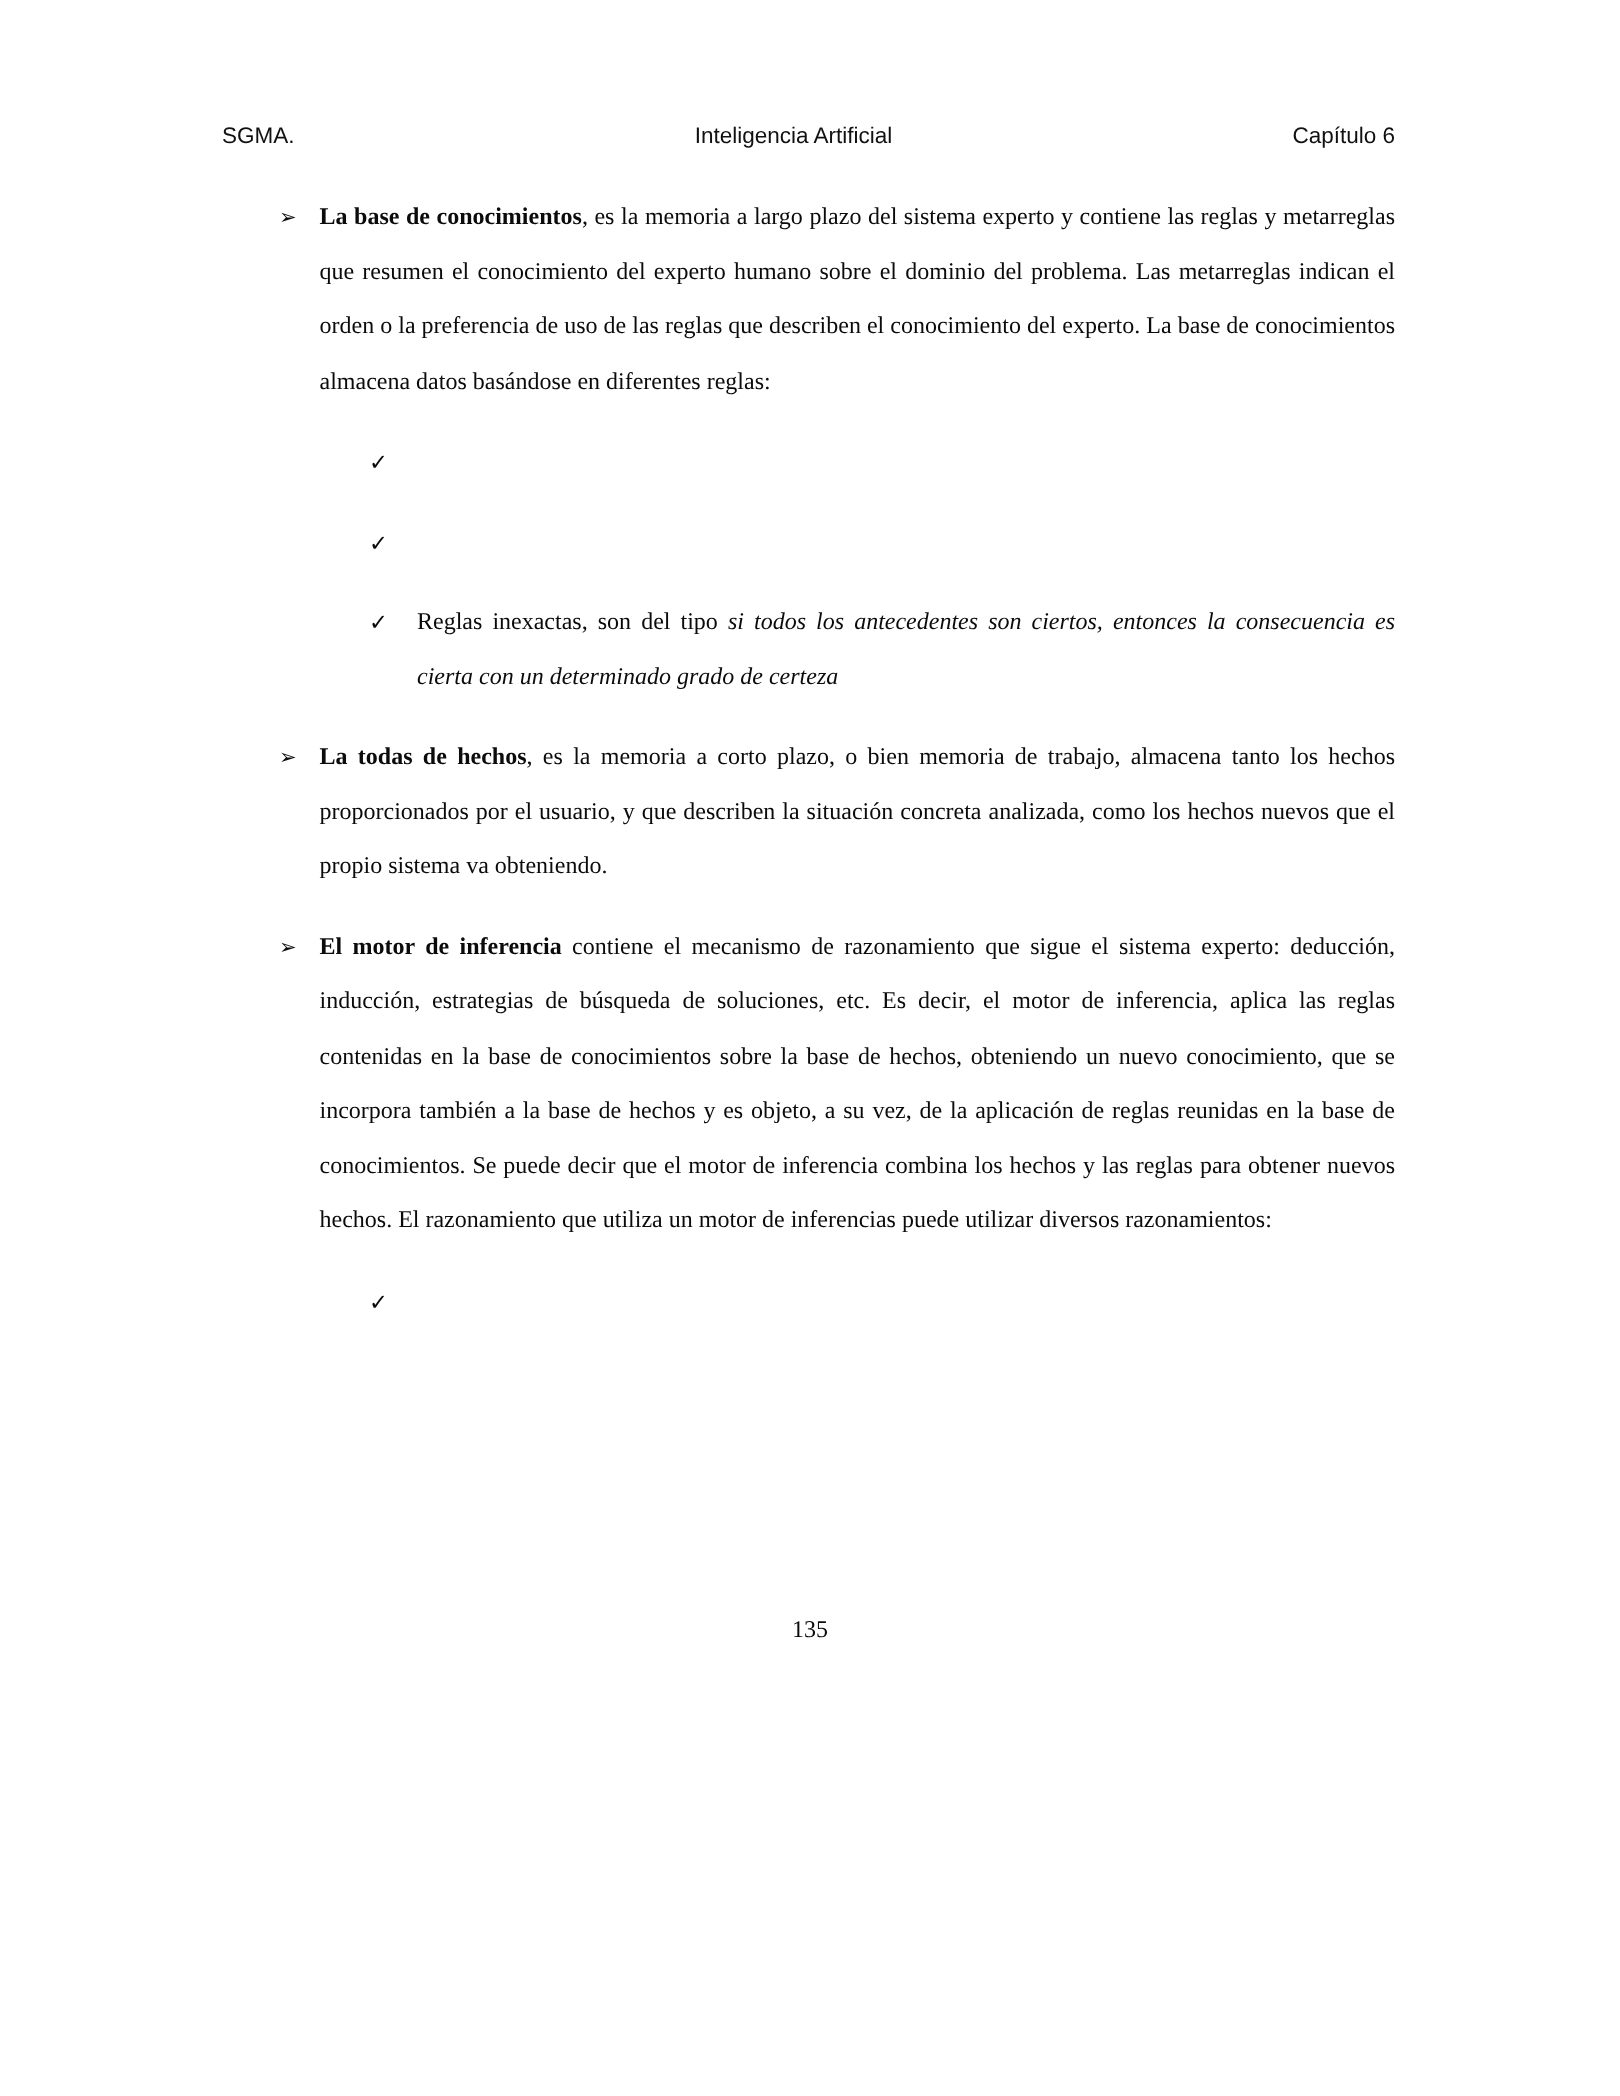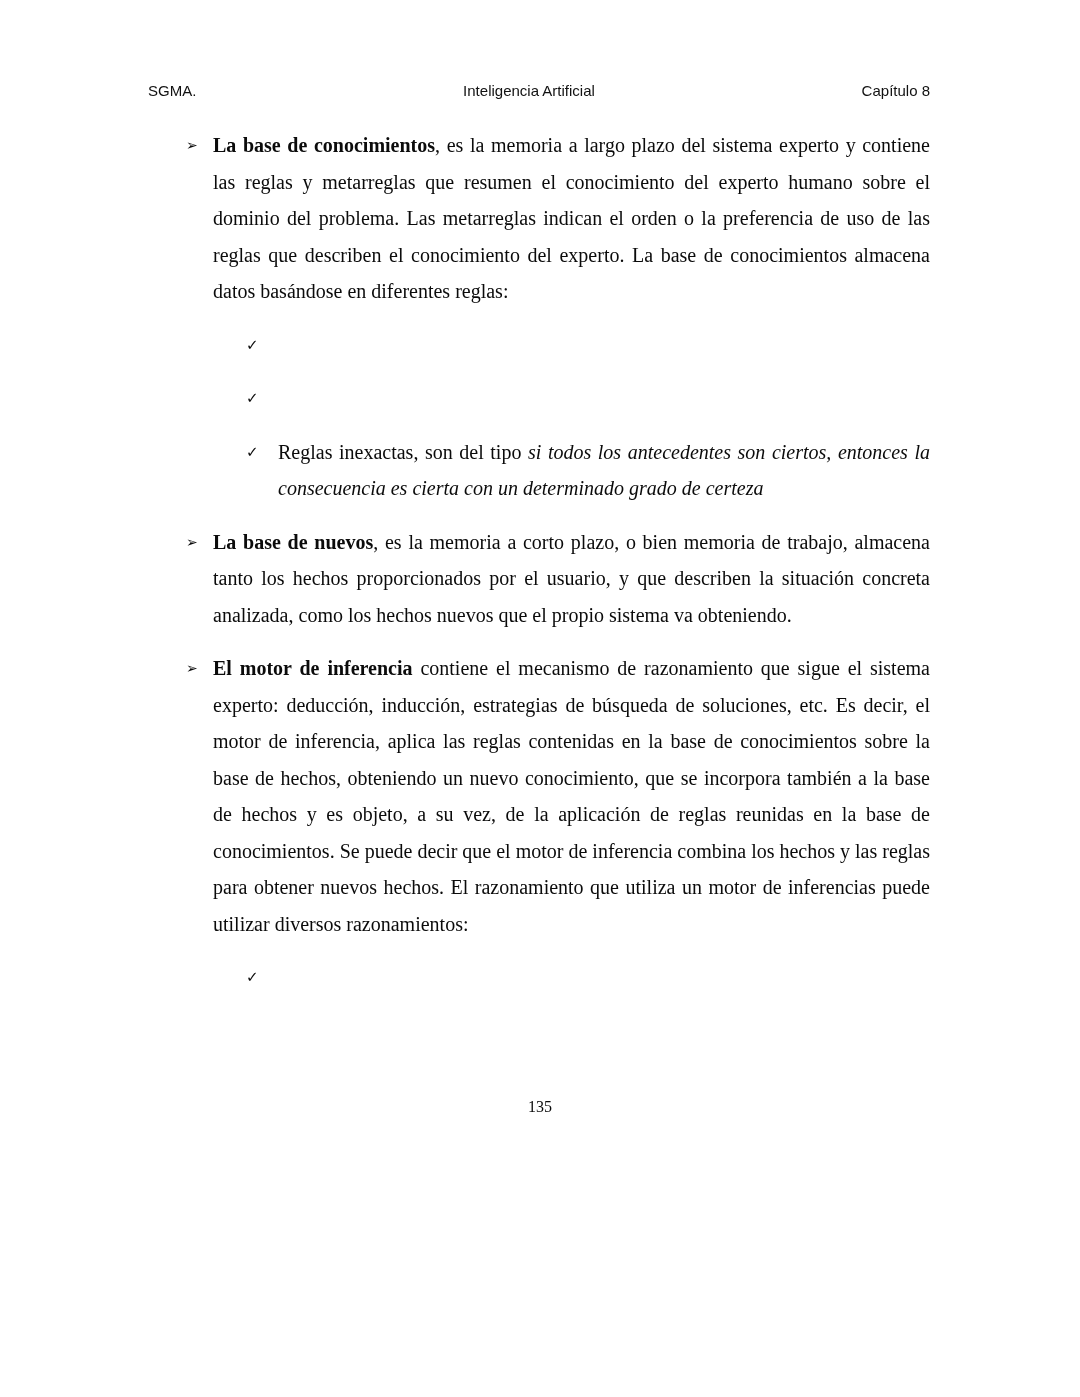--- a/index.html
+++ b/index.html
@@ -47,64 +47,64 @@
     width: 27px;
     font-size: 14px;
   }
   .item.level2 { padding-left: 98px; }
   .item.level2 .marker {
     width: 32px;
     font-size: 15px;
   }
   .item .text {
     flex: 1 1 auto;
-    font-size: 20px;
+    font-size: 16px;
     line-height: 36.5px;
     text-align: justify;
     text-justify: inter-word;
   }
   .doc-footer {
     position: absolute;
     left: 0;
-    bottom: 64px;
+    bottom: 84px;
     width: 100%;
     text-align: center;
     font-size: 16px;
     color: #0b0b0b;
   }
 </style>
 </head>
 <body>
 
 <div class="page">
 
   <div class="doc-header">
     <span class="left">SGMA.</span>
     <span class="center">Inteligencia Artificial</span>
-    <span class="right">Capítulo 8</span>
+    <span class="right">Capítulo 6</span>
   </div>
 
   <div class="doc-body">
       <div class="item level1">
         <span class="marker">➢</span>
         <div class="text"><span style="font-weight: bold;">La base de conocimientos</span><span>, es la memoria a largo plazo del sistema experto y contiene las reglas y metarreglas que resumen el conocimiento del experto humano sobre el dominio del problema. Las metarreglas indican el orden o la preferencia de uso de las reglas que describen el conocimiento del experto. La base de conocimientos almacena datos basándose en diferentes reglas:</span></div>
       </div>
       <div class="item level2">
         <span class="marker">✓</span>
       </div>
       <div class="item level2">
         <span class="marker">✓</span>
       </div>
       <div class="item level2">
         <span class="marker">✓</span>
         <div class="text"><span>Reglas inexactas, son del tipo </span><span style="font-style: italic;">si todos los antecedentes son ciertos, entonces la consecuencia es cierta con un determinado grado de certeza</span></div>
       </div>
       <div class="item level1">
         <span class="marker">➢</span>
-        <div class="text"><span style="font-weight: bold;">La base de nuevos</span><span>, es la memoria a corto plazo, o bien memoria de trabajo, almacena tanto los hechos proporcionados por el usuario, y que describen la situación concreta analizada, como los hechos nuevos que el propio sistema va obteniendo.</span></div>
+        <div class="text"><span style="font-weight: bold;">La todas de hechos</span><span>, es la memoria a corto plazo, o bien memoria de trabajo, almacena tanto los hechos proporcionados por el usuario, y que describen la situación concreta analizada, como los hechos nuevos que el propio sistema va obteniendo.</span></div>
       </div>
       <div class="item level1">
         <span class="marker">➢</span>
         <div class="text"><span style="font-weight: bold;">El motor de inferencia</span><span> contiene el mecanismo de razonamiento que sigue el sistema experto: deducción, inducción, estrategias de búsqueda de soluciones, etc. Es decir, el motor de inferencia, aplica las reglas contenidas en la base de conocimientos sobre la base de hechos, obteniendo un nuevo conocimiento, que se incorpora también a la base de hechos y es objeto, a su vez, de la aplicación de reglas reunidas en la base de conocimientos. Se puede decir que el motor de inferencia combina los hechos y las reglas para obtener nuevos hechos. El razonamiento que utiliza un motor de inferencias puede utilizar diversos razonamientos:</span></div>
       </div>
       <div class="item level2">
         <span class="marker">✓</span>
       </div>
     </div>
 

